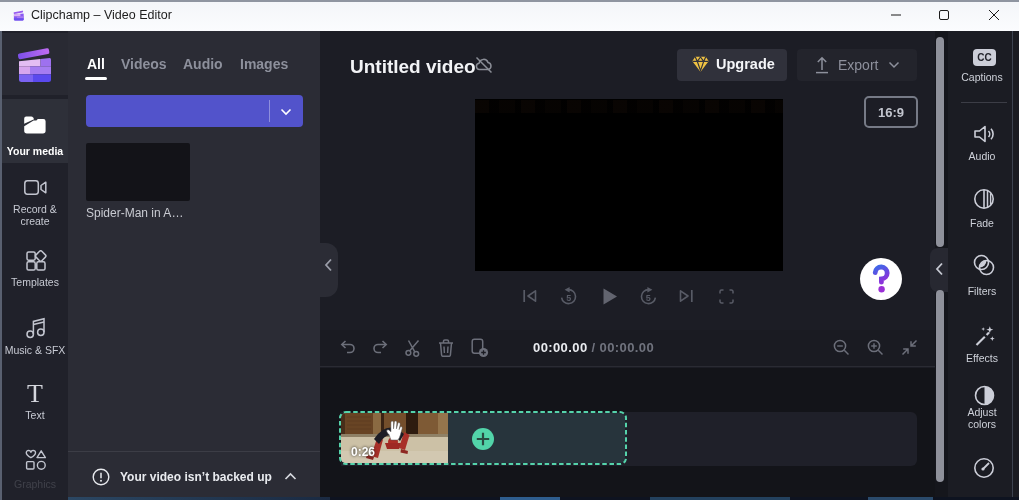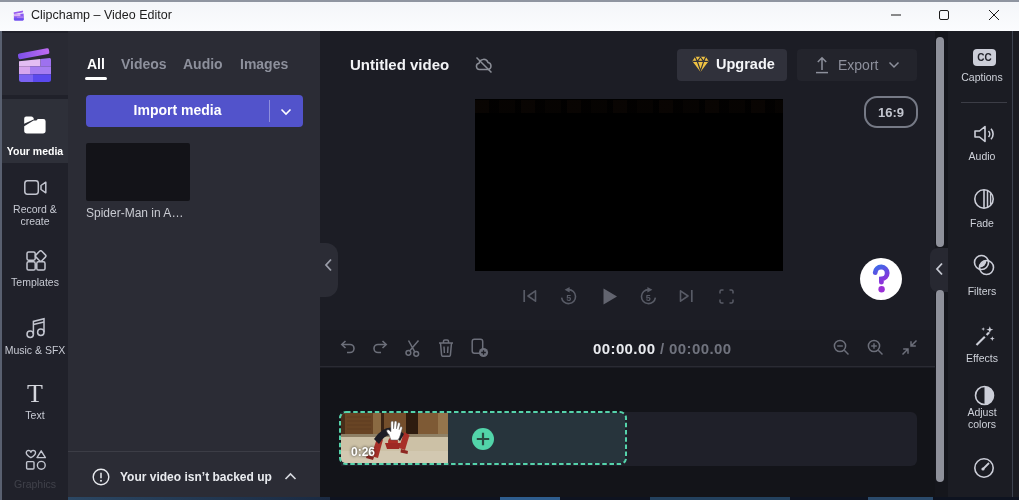--- a/index.html
+++ b/index.html
@@ -25,21 +25,21 @@
   #paneltab { left:318px; top:243px; width:20px; height:54px; background:#2b2c35;
     border-radius:0 12px 12px 0; }
 
   .tab { top:56px; font-size:14px; color:#8d909c; }
   #importbtn { left:86px; top:95px; width:217px; height:32px; background:#5253cb; border-radius:4px; color:#fff; }
   #thumb1 { left:86px; top:143px; width:104px; height:58px; background:#131318; border-radius:2px;}
 
   
   #center { left:320px; top:31px; width:615px; height:469px; background:#1c1d25; }
   #preview { left:475px; top:99px; width:308px; height:172px; background:#000; }
-  #ratio { left:864px; top:96px; width:54px; height:32px; border:2px solid #767a86; border-radius:13px;
+  #ratio { left:864px; top:96px; width:54px; height:32px; border:2px solid #767a86; border-radius:5px;
     color:#c3c6cf; font-size:13px; font-weight:bold; display:flex; align-items:center; justify-content:center;
     background:#1c1d25;}
 
   #toolbar { left:320px; top:330px; width:615px; height:37px; background:#1a1b22; border-bottom:1px solid #2a2b33;}
   #timeline { left:320px; top:368px; width:615px; height:132px; background:#131419; }
   #trackrow { left:341px; top:412px; width:576px; height:54px; background:#1f2029; border-radius:0 6px 6px 0;}
 
   #clip { left:341px; top:413px; width:284px; height:50px; border-radius:5px;
     background:#27343c; overflow:hidden;}
 
@@ -81,21 +81,21 @@
         <rect x="0.5" y="0.5" width="9" height="9" rx="1.5" fill="none" stroke="#1b1b1b" stroke-width="1"></rect>
       </svg>
     </div>
   <div class="abs winbtn" style="left:971px;">
       <svg width="10" height="10" viewBox="0 0 10 10">
         <path d="M0,0 L10,10 M10,0 L0,10" stroke="#1b1b1b" stroke-width="1"></path>
       </svg>
     </div>
 
   <div class="abs" id="center"></div>
-  <div class="abs" style="left:350px;top:56px;font-size:15px;font-weight:bold;color:#f2f3f6;">Untitled video</div>
+  <div class="abs" style="left:350px;top:56px;font-size:19px;font-weight:bold;color:#f2f3f6;">Untitled video</div>
 
   <svg class="abs ic" style="left:474px;top:55px" width="20" height="20" viewBox="0 0 20 20">
     <path d="M5.5,14.5 a3.2,3.2 0 0 1 -0.4,-6.35 a4.6,4.6 0 0 1 8.9,-0.6 a3.6,3.6 0 0 1 0.4,7 z" fill="none" stroke="#8a8d96" stroke-width="1.5"></path>
     <line x1="2.5" y1="2.5" x2="17.5" y2="17.5" stroke="#8a8d96" stroke-width="1.5"></line>
   </svg>
 
   <div class="abs" style="left:677px;top:49px;width:110px;height:32px;background:#30313b;border-radius:4px;"></div>
   <svg class="abs ic" style="left:692px;top:56px" width="17" height="16" viewBox="0 0 17 16">
     <path d="M3.2,0.8 H13.8 L16.4,4.8 Q16.6,5.3 16.2,5.8 L9.2,14.9 Q8.5,15.7 7.8,14.9 L0.8,5.8 Q0.4,5.3 0.6,4.8 Z" fill="#efc243"></path>
     <path d="M0.8,5.4 H16.2 M5.3,5.4 L8.5,14.6 L11.7,5.4 M5.3,5.4 L8.5,1 L11.7,5.4 M3.2,0.8 L5.3,5.4 M13.8,0.8 L11.7,5.4" fill="none" stroke="#30313b" stroke-width="1.2" stroke-linejoin="round"></path>
@@ -174,21 +174,21 @@
     <line x1="1" y1="4" x2="15" y2="4" stroke="#6c6f7a" stroke-width="1.5"></line>
     <path d="M5.5,4 V2.3 a1.3,1.3 0 0 1 1.3,-1.3 h2.4 a1.3,1.3 0 0 1 1.3,1.3 V4" fill="none" stroke="#6c6f7a" stroke-width="1.5"></path>
     <line x1="6" y1="7.5" x2="6.4" y2="14" stroke="#6c6f7a" stroke-width="1.4"></line>
     <line x1="10" y1="7.5" x2="9.6" y2="14" stroke="#6c6f7a" stroke-width="1.4"></line>
   </svg>
   <svg class="abs ic" style="left:471px;top:338px" width="19" height="20" viewBox="0 0 19 20">
     <rect x="1.2" y="1.2" width="10.5" height="14" rx="2.2" fill="none" stroke="#6c6f7a" stroke-width="1.5"></rect>
     <circle cx="12.5" cy="14.5" r="4.6" fill="#6c6f7a"></circle>
     <path d="M12.5,12.2 v4.6 M10.2,14.5 h4.6" stroke="#1a1b22" stroke-width="1.3"></path>
   </svg>
-  <div class="abs" style="left:593px;top:340px;font-size:15px;font-weight:bold;color:#e9ebef;letter-spacing:.4px;">00:00.00 <span style="color:#70737e;">/ 00:00.00</span></div>
+  <div class="abs" style="left:533px;top:340px;font-size:13px;font-weight:bold;color:#e9ebef;letter-spacing:.4px;">00:00.00 <span style="color:#70737e;">/ 00:00.00</span></div>
 
   <svg class="abs ic" style="left:833px;top:339px" width="17" height="17" viewBox="0 0 17 17">
     <circle cx="7" cy="7" r="5.6" fill="none" stroke="#6c6f7a" stroke-width="1.5"></circle>
     <line x1="11.3" y1="11.3" x2="15.5" y2="15.5" stroke="#6c6f7a" stroke-width="1.5"></line>
     <line x1="4.2" y1="7" x2="9.8" y2="7" stroke="#6c6f7a" stroke-width="1.4"></line>
   </svg>
   <svg class="abs ic" style="left:867px;top:339px" width="17" height="17" viewBox="0 0 17 17">
     <circle cx="7" cy="7" r="5.6" fill="none" stroke="#6c6f7a" stroke-width="1.5"></circle>
     <line x1="11.3" y1="11.3" x2="15.5" y2="15.5" stroke="#6c6f7a" stroke-width="1.5"></line>
     <line x1="4.2" y1="7" x2="9.8" y2="7" stroke="#6c6f7a" stroke-width="1.4"></line>
@@ -246,21 +246,20 @@
     <path d="M7,1.5 L2,7 L7,12.5" fill="none" stroke="#9a9da8" stroke-width="1.8"></path>
   </svg>
 
   <div class="abs tab" style="left:87px;color:#fff;font-weight:bold;">All</div>
   <div class="abs" style="left:85px;top:77px;width:22px;height:2.5px;background:#fff;border-radius:2px;"></div>
   <div class="abs tab" style="left:121px;font-weight:bold;">Videos</div>
   <div class="abs tab" style="left:183px;font-weight:bold;">Audio</div>
   <div class="abs tab" style="left:240px;font-weight:bold;">Images</div>
 
   <div class="abs" id="importbtn"></div>
-  <div class="abs" style="left:86px;top:102px;width:183px;text-align:center;font-size:14px;font-weight:bold;color:#fff;">Import media</div>
   <div class="abs" style="left:269px;top:100px;width:1px;height:22px;background:rgba(255,255,255,.35);"></div>
   <svg class="abs ic" style="left:280px;top:108px" width="12" height="8" viewBox="0 0 12 8">
     <path d="M1.5,1.5 L6,6 L10.5,1.5" fill="none" stroke="#fff" stroke-width="1.6"></path>
   </svg>
 
   <div class="abs" id="thumb1"></div>
   <div class="abs" style="left:86px;top:206px;font-size:12px;color:#c9cbd2;">Spider-Man in A…</div>
 
   <div class="abs" style="left:68px;top:451px;width:252px;height:1px;background:#3c3d46;"></div>
   <svg class="abs ic" style="left:92px;top:468px" width="18" height="18" viewBox="0 0 18 18">

